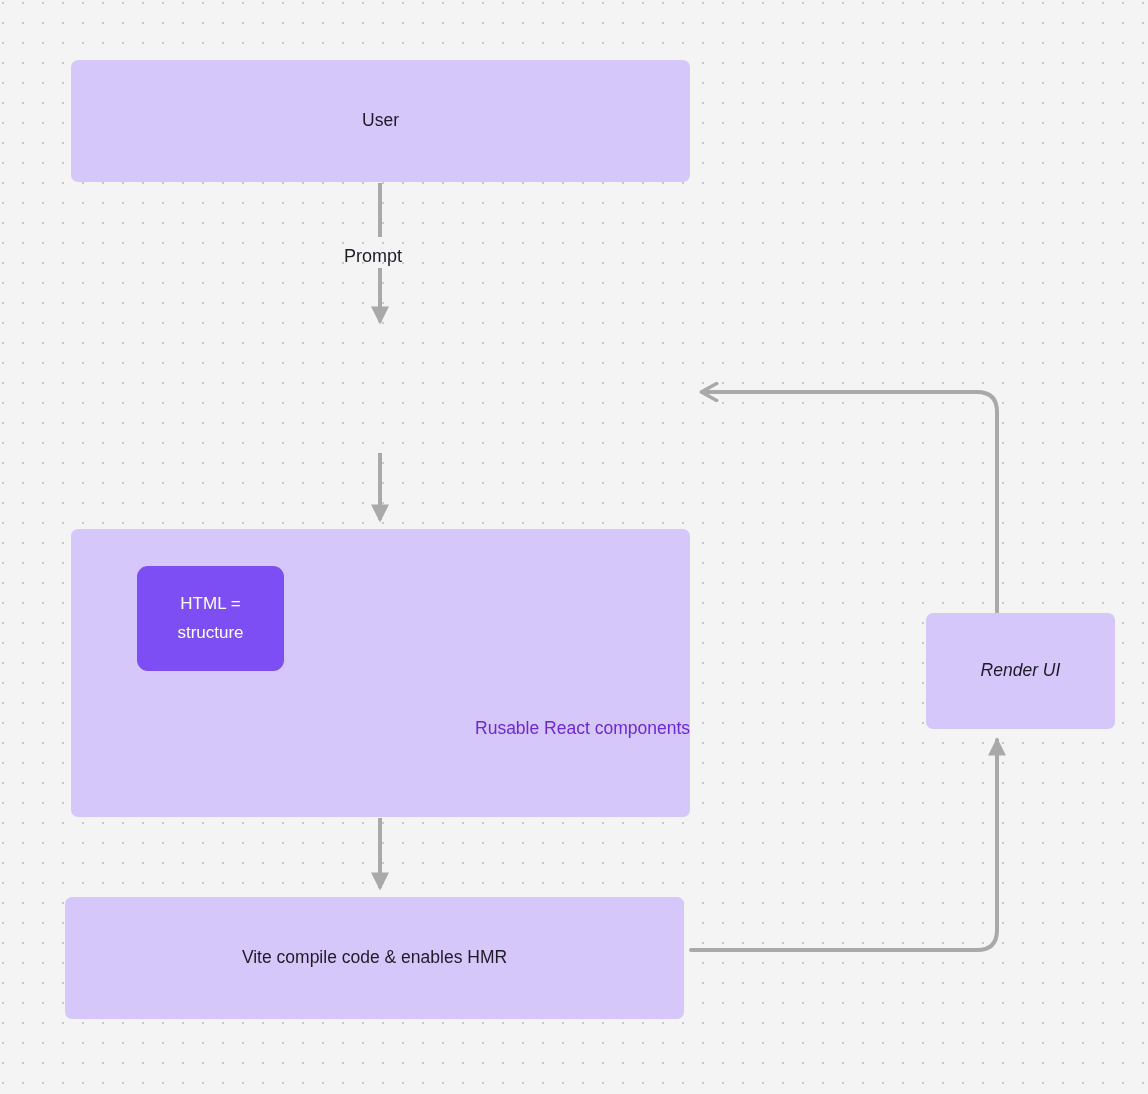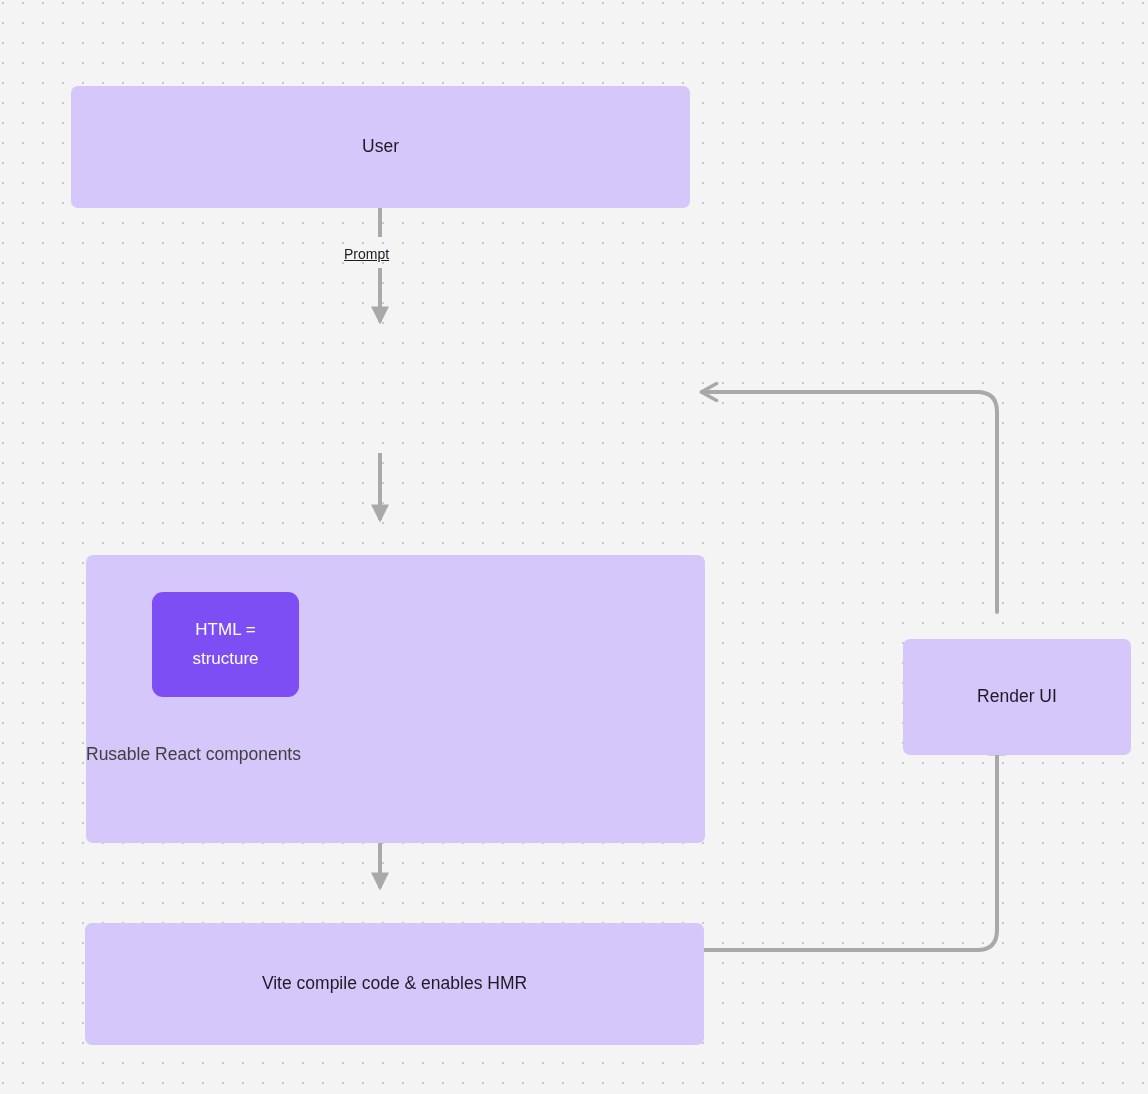--- a/index.html
+++ b/index.html
@@ -36,35 +36,34 @@
     background: #d6c7fa;
     border-radius: 7px;
     box-sizing: border-box;
     display: flex;
     align-items: center;
     justify-content: center;
     color: #1d1b25;
     font-size: 17.5px;
     line-height: 1.35;
     text-align: center;
-    margin-top: 26px;
   }
 
   .node-label {
     pointer-events: none;
     white-space: pre-line;
   }
 
   
   #node-user        { left: 71px;  top: 60px;  width: 619px; height: 122px; }
   #node-webapp      { left: 71px;  top: 331px; width: 619px; height: 121px; }
-  #node-components  { left: 86px;  top: 529px; width: 619px; height: 288px;
+  #node-components  { left: 71px;  top: 529px; width: 619px; height: 288px;
                       display: block; }
-  #node-vite        { left: 85px;  top: 897px; width: 619px; height: 122px; }
-  #node-render      { left: 903px; top: 613px; width: 228px; height: 116px; }
+  #node-vite        { left: 65px;  top: 897px; width: 619px; height: 122px; }
+  #node-render      { left: 926px; top: 613px; width: 189px; height: 116px; font-style: italic; }
 
   
   .tech-row {
     position: absolute;
     left: 66px;
     top: 37px;
     display: flex;
     gap: 22px;
   }
   .tech-box {
@@ -81,33 +80,32 @@
     text-align: center;
     box-sizing: border-box;
   }
   .tech-box span { white-space: pre-line; }
 
   .group-caption {
     position: absolute;
     left: 0;
     right: 0;
     top: 188px;
-    text-align: left;
-    color: #404040;
+    text-align: right;
+    color: #6d28d9;
     font-size: 17.5px;
   }
 
   
   .edge-label {
     position: absolute;
     color: #1d1b25;
-    font-size: 14px;
+    font-size: 18px;
     background: transparent;
     white-space: nowrap;
-    text-decoration: underline;
   }
   #label-prompt {
     left: 344px;
     top: 246px;
   }
 </style>
 </head>
 <body>
 
 <div id="canvas">

